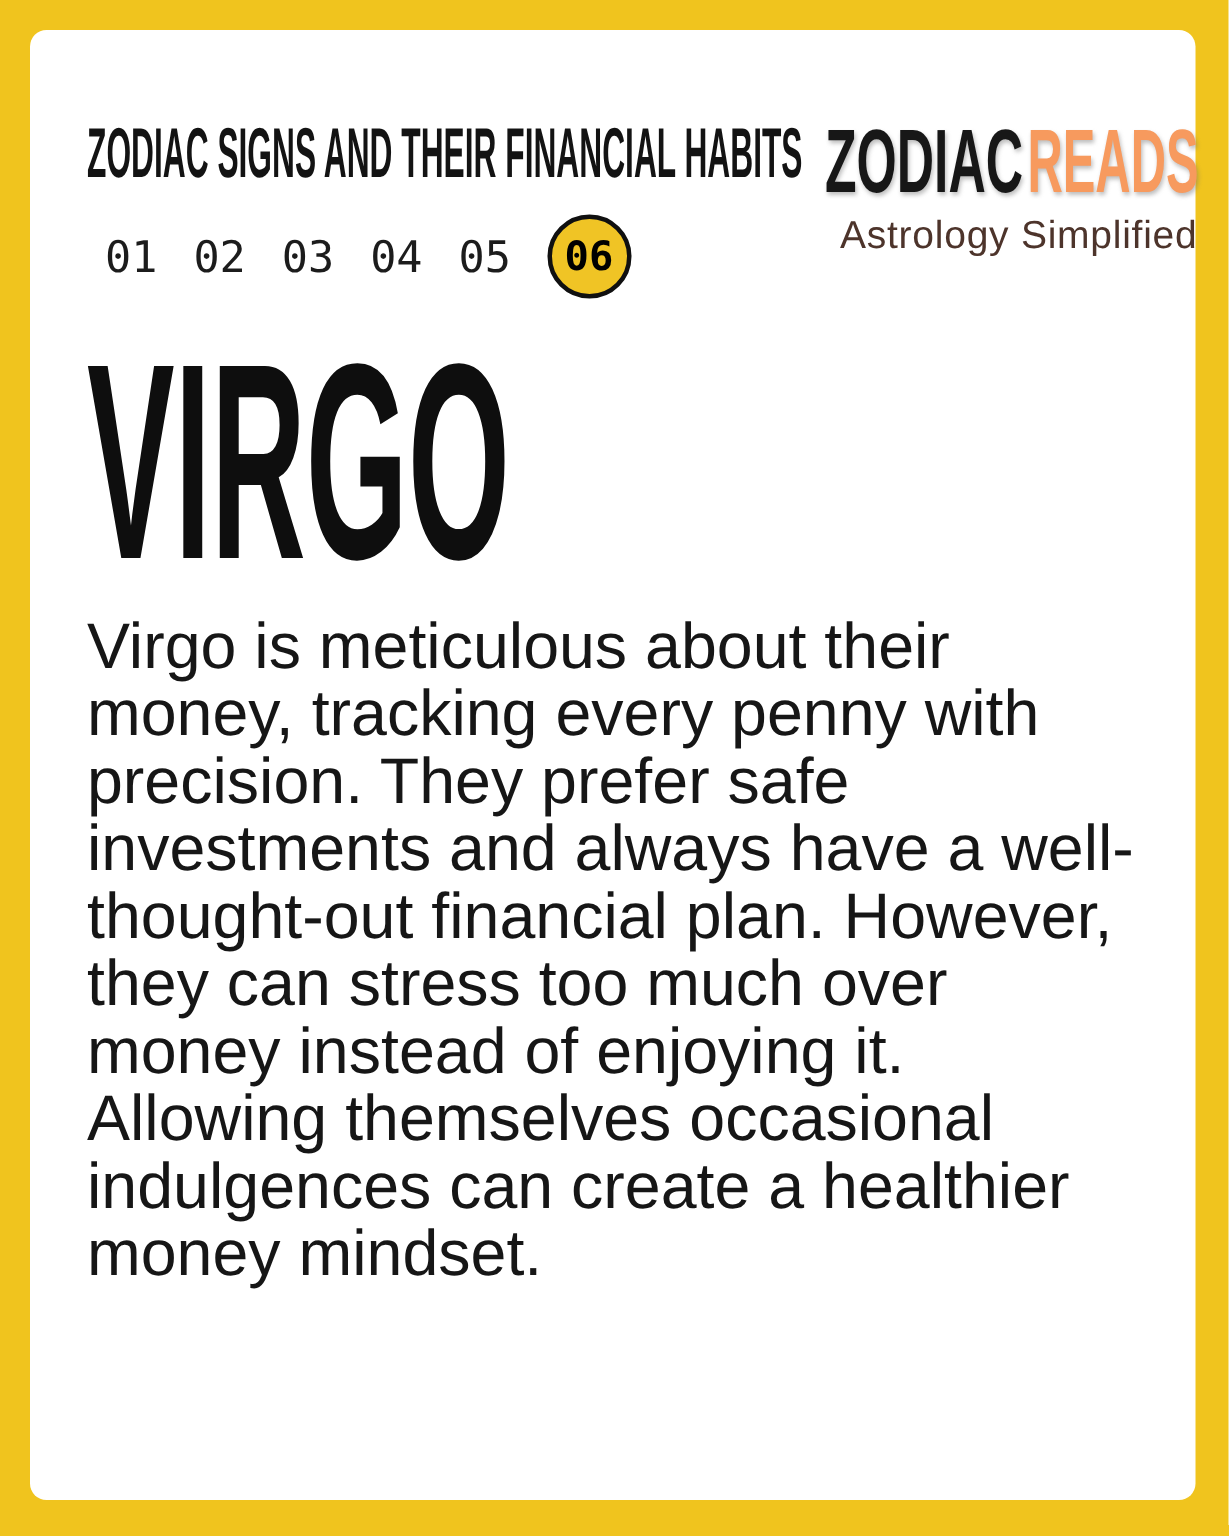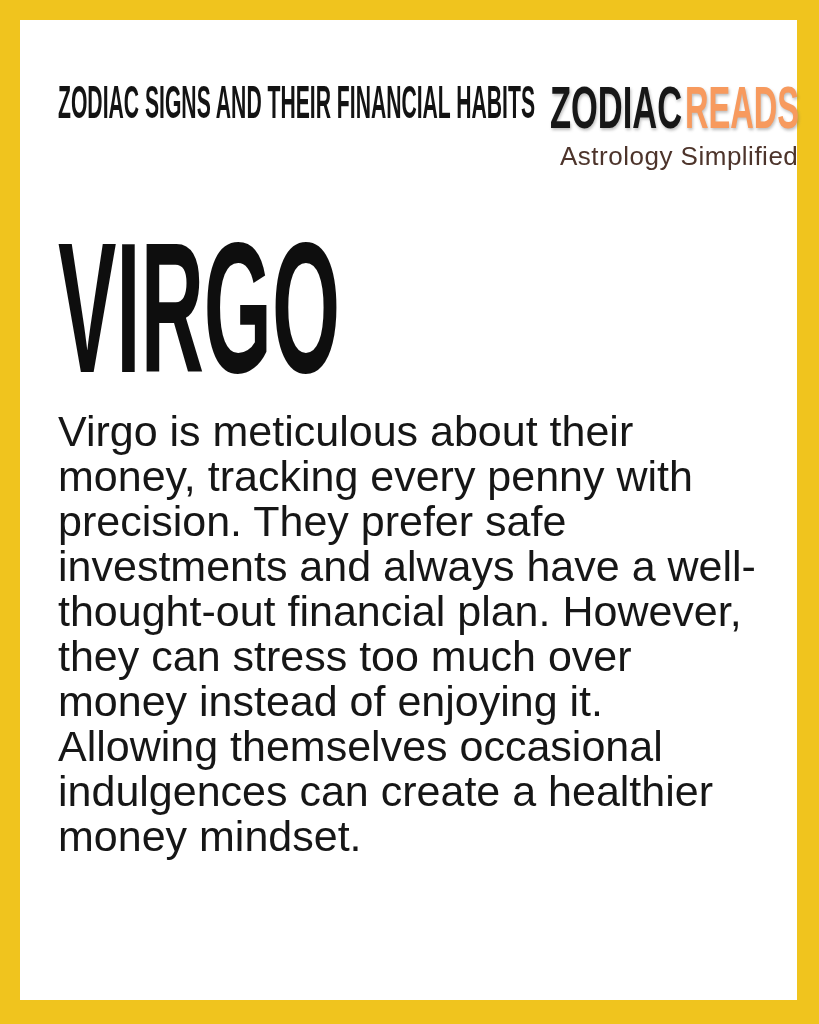--- a/index.html
+++ b/index.html
@@ -7,20 +7,21 @@
     width: 819px; height: 1024px;
     position: relative;
     background: #F0C41E;
     font-family: "Liberation Sans", sans-serif;
     overflow: hidden;
   }
   .sheet {
     position: absolute;
     left: 20px; top: 20px; right: 22px; bottom: 24px;
     background: #ffffff;
+    border-radius: 11px;
   }
   .abs { position: absolute; }
 
   
   .title-svg { left: 38px; top: 61px; width: 480px; height: 44px; }
 
   
   .brand-svg {
     left: 528px; top: 58px; width: 256px; height: 58px;
     filter: drop-shadow(1px 2px 1.5px rgba(110,110,110,0.45));
@@ -78,20 +79,30 @@
     <text x="0" y="37" font-family="Liberation Sans, sans-serif" font-weight="bold" font-size="47" textLength="477" lengthAdjust="spacingAndGlyphs" fill="#131313">ZODIAC SIGNS AND THEIR FINANCIAL HABITS</text>
   </svg>
 
   <svg class="abs brand-svg" viewBox="0 0 256 58" preserveAspectRatio="none">
     <text x="2" y="50" font-family="Liberation Sans, sans-serif" font-weight="bold" font-size="60" textLength="132" lengthAdjust="spacingAndGlyphs" fill="#171717">ZODIAC</text>
     <text x="137" y="50" font-family="Liberation Sans, sans-serif" font-weight="bold" font-size="60" textLength="114" lengthAdjust="spacingAndGlyphs" fill="#F79A5E">READS</text>
   </svg>
 
   <div class="abs brand-tagline">Astrology Simplified</div>
 
+  <div class="abs pagination">
+    <span class="pg">01</span>
+    <span class="pg">02</span>
+    <span class="pg">03</span>
+    <span class="pg">04</span>
+    <span class="pg">05</span>
+    <span class="pg-active-badge">
+      <span class="pg">06</span>
+    </span>
+  </div>
 
   <svg class="abs sign-svg" viewBox="0 0 300 150" preserveAspectRatio="none">
     <text x="2" y="146" font-family="Liberation Sans, sans-serif" font-weight="bold" font-size="186" textLength="282" lengthAdjust="spacingAndGlyphs" fill="#0E0E0E">VIRGO</text>
   </svg>
 
   <div class="abs body-text">Virgo is meticulous about their money, tracking every penny with precision. They prefer safe investments and always have a well-thought-out financial plan. However, they can stress too much over money instead of enjoying it. Allowing themselves occasional indulgences can create a healthier money mindset.</div>
 
 </div>
 
 </body></html>

